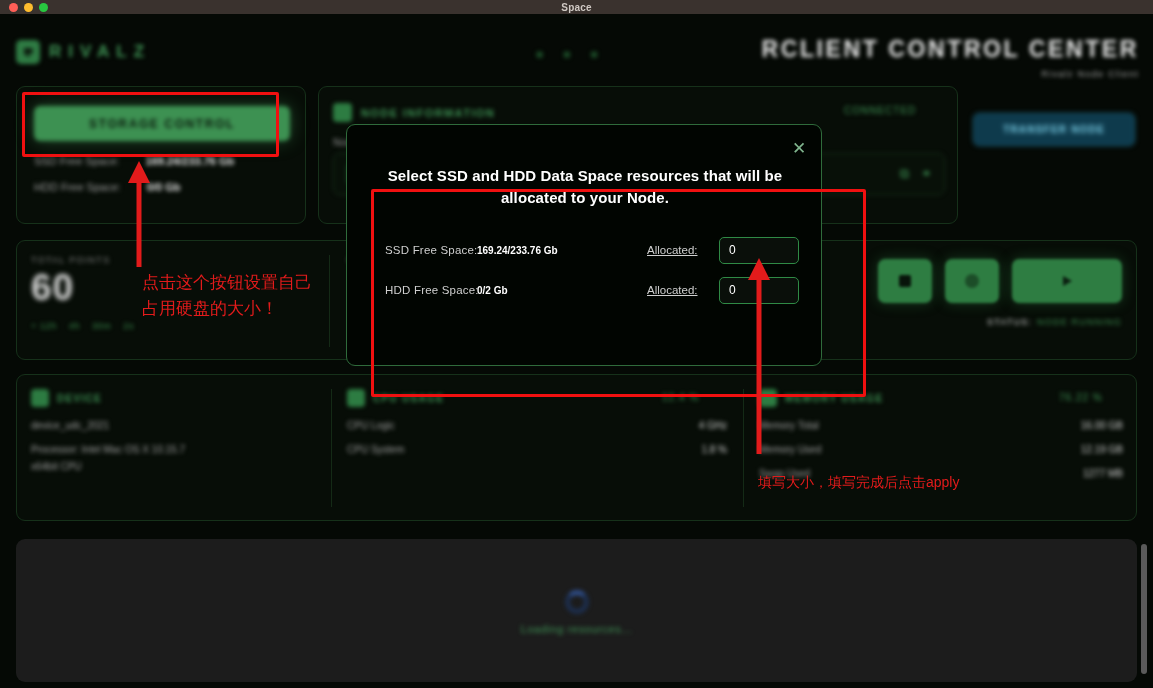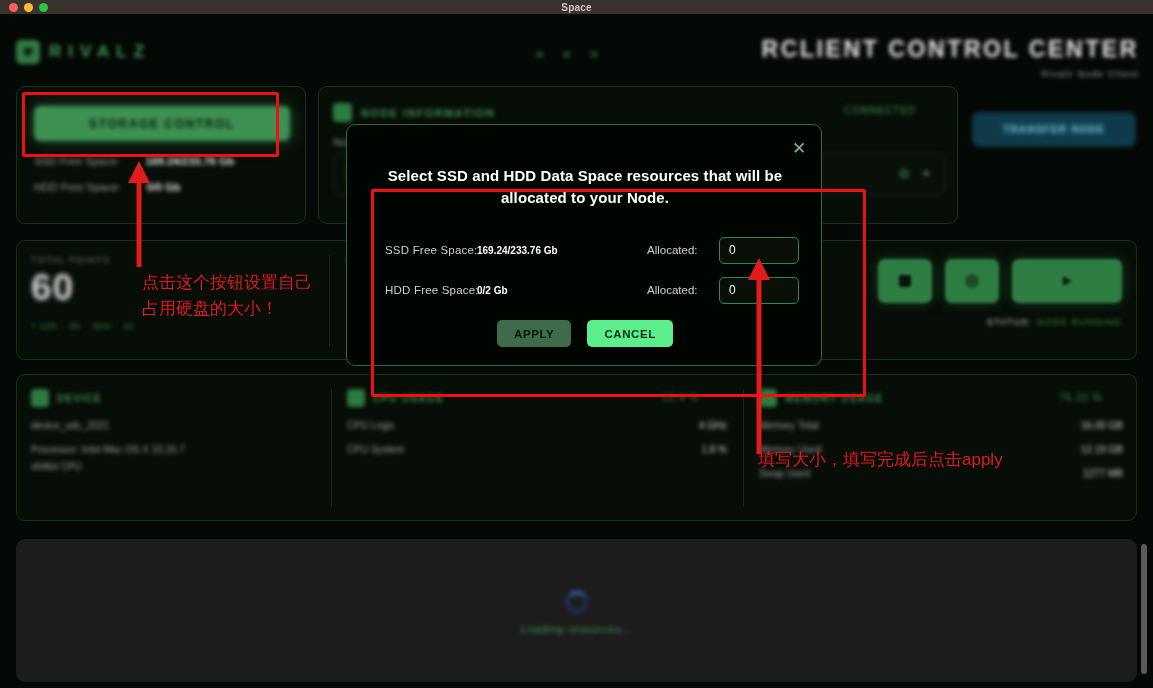--- a/index.html
+++ b/index.html
@@ -261,21 +261,21 @@
   .mr-label {
     position: absolute; left: 22px;
     font-size: 11.5px; color: #cfcfcf; letter-spacing: .2px; margin-left: 16px;
   }
   .mr-value {
     position: absolute; left: 130px;
     font-size: 10px; color: #ffffff; font-weight: 700;
   }
   .mr-alloc {
     position: absolute; left: 300px;
-    font-size: 11.5px; color: #cfcfcf;
+    font-size: 11.5px; color: #cfcfcf; text-decoration: underline;
   }
   .mr-input {
     position: absolute; left: 372px;
     width: 80px; height: 27px;
     background: #0a0f0a; border: 1px solid #2f8a45; border-radius: 5px;
     color: #fff; font-size: 12px; font-family: "Liberation Sans", sans-serif;
     padding: 0 9px; outline: none;
   }
   .modal-btns {
     position: absolute; left: 0; top: 195px; width: 476px;
@@ -297,21 +297,21 @@
     border-radius: 2px; z-index: 60; pointer-events: none;
   }
   #anno-rect-storage { left: 22px; top: 78px; width: 257px; height: 65px; }
   #anno-rect-modal { left: 371px; top: 175px; width: 495px; height: 208px; }
   .anno-text {
     position: absolute; color: #e21b1b; z-index: 61;
     font-family: "Liberation Sans", sans-serif;
     white-space: pre-line; line-height: 26px;
   }
   #anno-text-1 { left: 142px; top: 256px; font-size: 17px; }
-  #anno-text-2 { left: 758px; top: 433px; font-size: 17px; }
+  #anno-text-2 { left: 758px; top: 455px; font-size: 14px; }
   .anno-arrow { position: absolute; z-index: 61; }
   #anno-arrow-1 { left: 126px; top: 143px; }
   #anno-arrow-2 { left: 746px; top: 240px; }
 </style>
 </head>
 <body>
 
 <div id="app">
 
   <div class="titlebar">
@@ -486,24 +486,20 @@
         <input class="mr-input" value="0" style="">
       </div>
 
       <div class="modal-row" id="row-hdd">
         <span class="mr-label">HDD Free Space:</span>
         <span class="mr-value">0/2 Gb</span>
         <span class="mr-alloc">Allocated:</span>
         <input class="mr-input" value="0" style="">
       </div>
 
-      <div class="modal-btns">
-        <button class="btn btn-apply">APPLY</button>
-        <button class="btn btn-cancel">CANCEL</button>
-      </div>
     </div>
 
     <div class="anno-rect" id="anno-rect-storage"></div>
     <div class="anno-rect" id="anno-rect-modal"></div>
 
     <svg class="anno-arrow" id="anno-arrow-1" width="26" height="110" viewBox="0 0 26 110">
       <path d="M13 110 L13 22" stroke="#e21b1b" stroke-width="5" fill="none"></path>
       <path d="M13 4 L24 26 L2 26 Z" fill="#e21b1b"></path>
     </svg>
     <svg class="anno-arrow" id="anno-arrow-2" width="26" height="200" viewBox="0 0 26 200">

